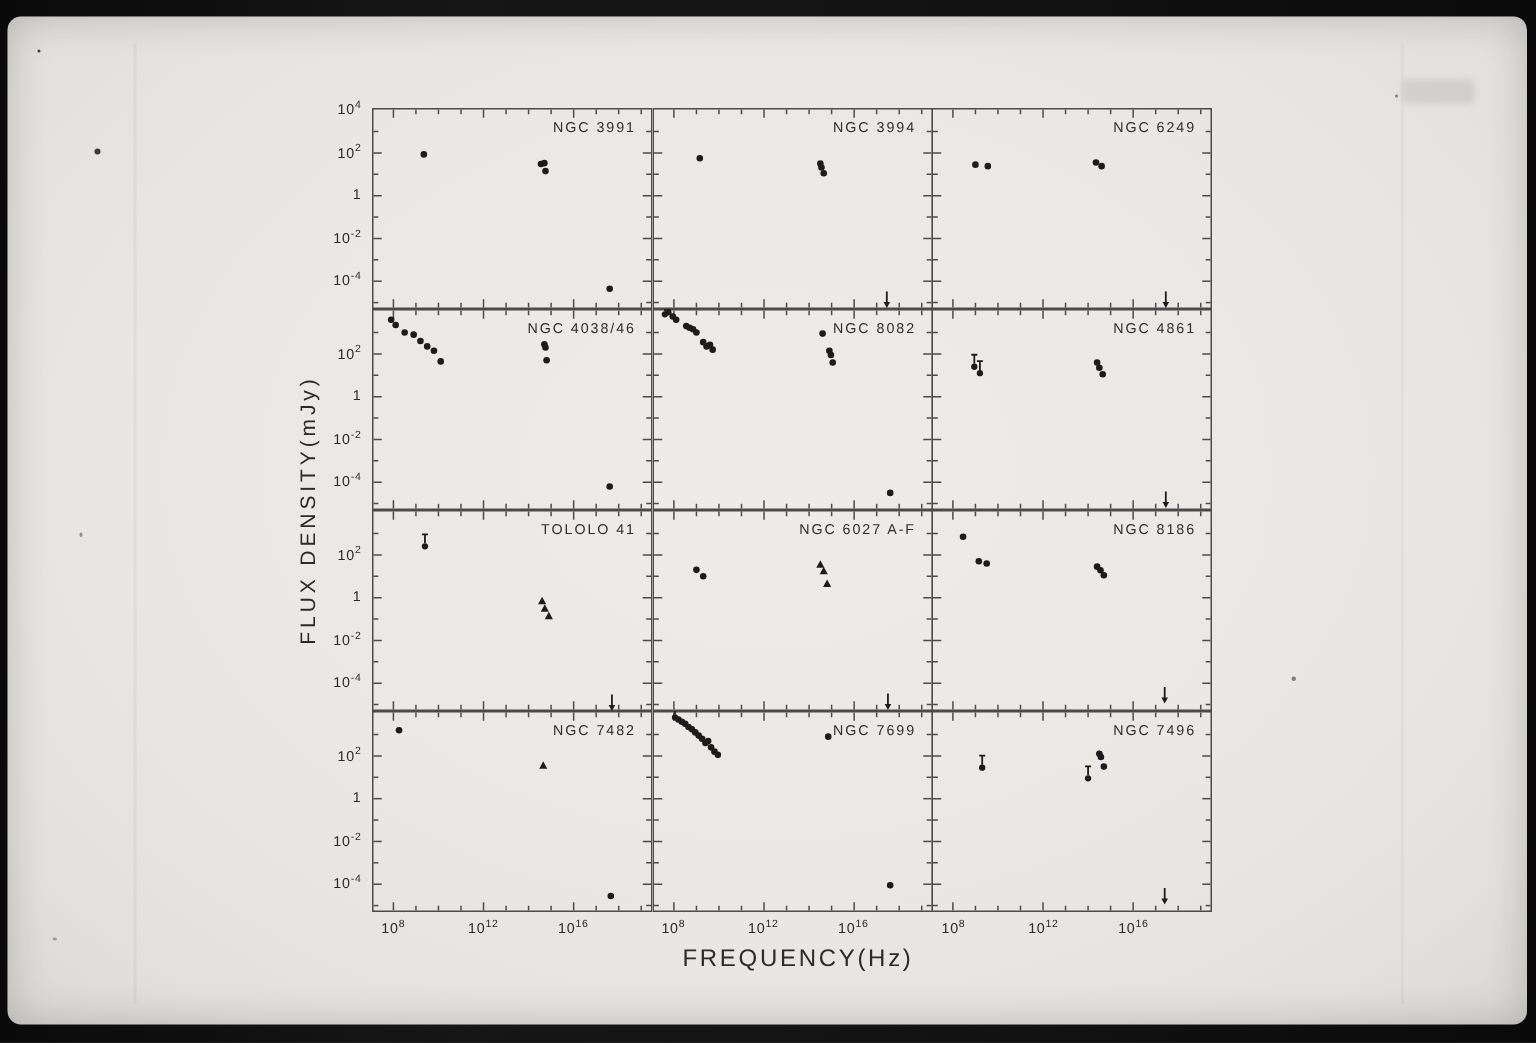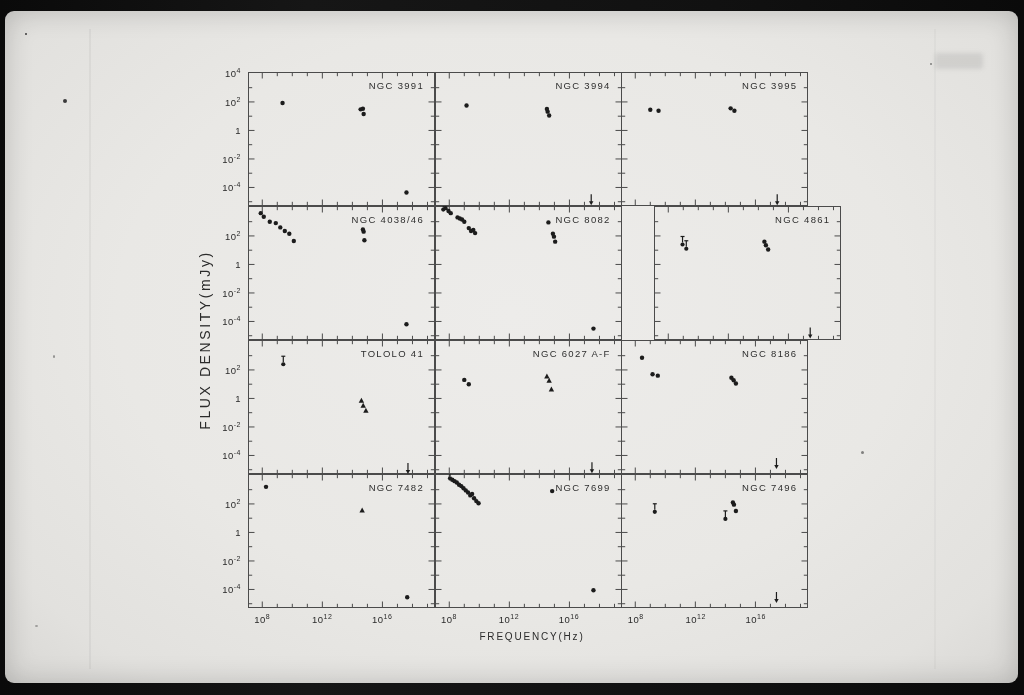--- a/index.html
+++ b/index.html
@@ -30,21 +30,21 @@
   .ylab{transform:translate(-100%,-50%);}
   .xlab{transform:translate(-50%,0);}
   .ylab sup,.xlab sup{font-size:7px;}
   .axis-title-y{
     position:absolute;left:205px;top:340px;
     transform:translate(-50%,-50%) rotate(-90deg);
     font-size:14px;letter-spacing:2.6px;color:#2b2b2b;white-space:nowrap;
   }
   .axis-title-x{
     position:absolute;left:532px;top:631px;transform:translate(-50%,0);
-    font-size:10px;letter-spacing:1.8px;color:#2b2b2b;white-space:nowrap;
+    font-size:16px;letter-spacing:1.8px;color:#2b2b2b;white-space:nowrap;
   }
 </style>
 </head>
 <body>
 
 <div class="stage">
   <div class="paper">
     <div class="crease" style="left:84px;"></div>
     <div class="crease" style="left:929px;opacity:.6;"></div>
     <div class="smudge" style="left:930px;top:42px;width:48px;height:16px;"></div>
@@ -240,21 +240,21 @@
               <circle cx="109.64658634538154" cy="36.351063829787236" r="2.2" fill="#1c1c1c"></circle>
             </g>
             <g>
               <circle cx="113.40160642570281" cy="38.774468085106385" r="2.2" fill="#1c1c1c"></circle>
             </g>
             <g>
               <line x1="156.20883534136544" y1="122.29787234042556" x2="156.20883534136544" y2="130.29787234042556" stroke="#1c1c1c" stroke-width="1.2"></line>
               <polygon points="154.00883534136545,129.29787234042556 158.40883534136543,129.29787234042556 156.20883534136544,133.29787234042556" fill="#1c1c1c"></polygon>
             </g>
           </svg>
-          <div class="panel-title">NGC 3995</div>
+          <div class="panel-title">NGC 6249</div>
         </div>
         <div class="panel" style="left: 248px; top: 206px; width: 187px; height: 134px;">
           <svg width="187" height="134">
             <rect x="0.5" y="0.5" width="186" height="133" fill="none" stroke="#4b4b4b" stroke-width="1"></rect>
             <line x1="14.269076305220887" y1="1" x2="14.269076305220887" y2="6.5" stroke="#4b4b4b" stroke-width="1"></line>
             <line x1="14.269076305220887" y1="127.5" x2="14.269076305220887" y2="133" stroke="#4b4b4b" stroke-width="1"></line>
             <line x1="29.28915662650603" y1="1" x2="29.28915662650603" y2="4.2" stroke="#4b4b4b" stroke-width="1"></line>
             <line x1="29.28915662650603" y1="129.8" x2="29.28915662650603" y2="133" stroke="#4b4b4b" stroke-width="1"></line>
             <line x1="44.30923694779117" y1="1" x2="44.30923694779117" y2="4.2" stroke="#4b4b4b" stroke-width="1"></line>
             <line x1="44.30923694779117" y1="129.8" x2="44.30923694779117" y2="133" stroke="#4b4b4b" stroke-width="1"></line>
@@ -427,21 +427,21 @@
             </g>
             <g>
               <circle cx="120.16064257028113" cy="35.638297872340424" r="2.2" fill="#1c1c1c"></circle>
             </g>
             <g>
               <circle cx="158.46184738955824" cy="122.59574468085108" r="2.2" fill="#1c1c1c"></circle>
             </g>
           </svg>
           <div class="panel-title">NGC 8082</div>
         </div>
-        <div class="panel" style="left: 621.4px; top: 206px; width: 187px; height: 106px; margin-left: 33px;">
+        <div class="panel" style="left: 621.4px; top: 206px; width: 187px; height: 106px;">
           <svg width="187" height="134">
             <rect x="0.5" y="0.5" width="186" height="133" fill="none" stroke="#4b4b4b" stroke-width="1"></rect>
             <line x1="14.269076305220887" y1="1" x2="14.269076305220887" y2="6.5" stroke="#4b4b4b" stroke-width="1"></line>
             <line x1="14.269076305220887" y1="127.5" x2="14.269076305220887" y2="133" stroke="#4b4b4b" stroke-width="1"></line>
             <line x1="29.28915662650603" y1="1" x2="29.28915662650603" y2="4.2" stroke="#4b4b4b" stroke-width="1"></line>
             <line x1="29.28915662650603" y1="129.8" x2="29.28915662650603" y2="133" stroke="#4b4b4b" stroke-width="1"></line>
             <line x1="44.30923694779117" y1="1" x2="44.30923694779117" y2="4.2" stroke="#4b4b4b" stroke-width="1"></line>
             <line x1="44.30923694779117" y1="129.8" x2="44.30923694779117" y2="133" stroke="#4b4b4b" stroke-width="1"></line>
             <line x1="59.32931726907631" y1="1" x2="59.32931726907631" y2="4.2" stroke="#4b4b4b" stroke-width="1"></line>
             <line x1="59.32931726907631" y1="129.8" x2="59.32931726907631" y2="133" stroke="#4b4b4b" stroke-width="1"></line>

